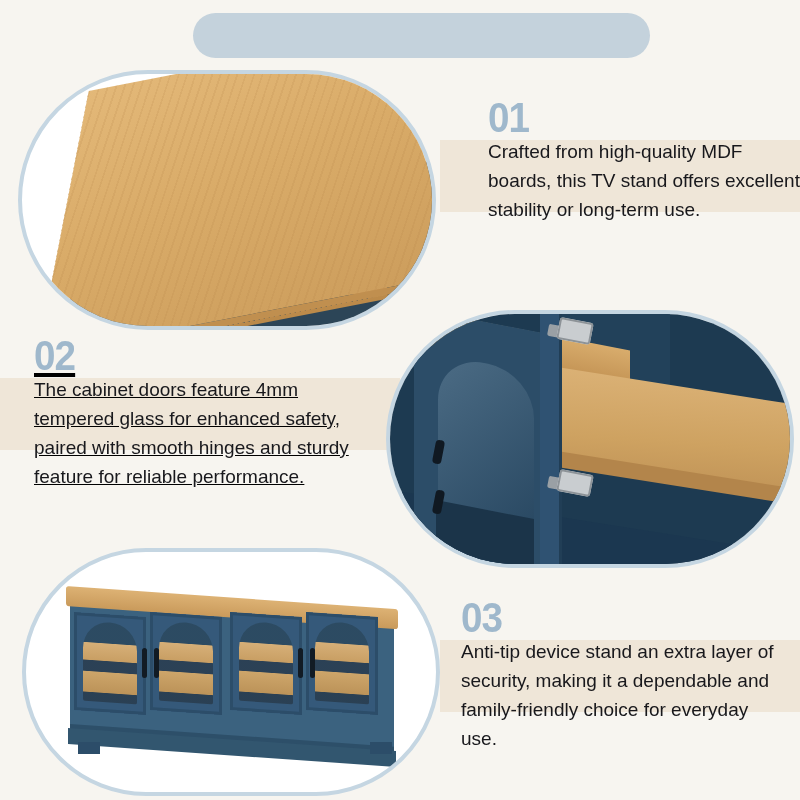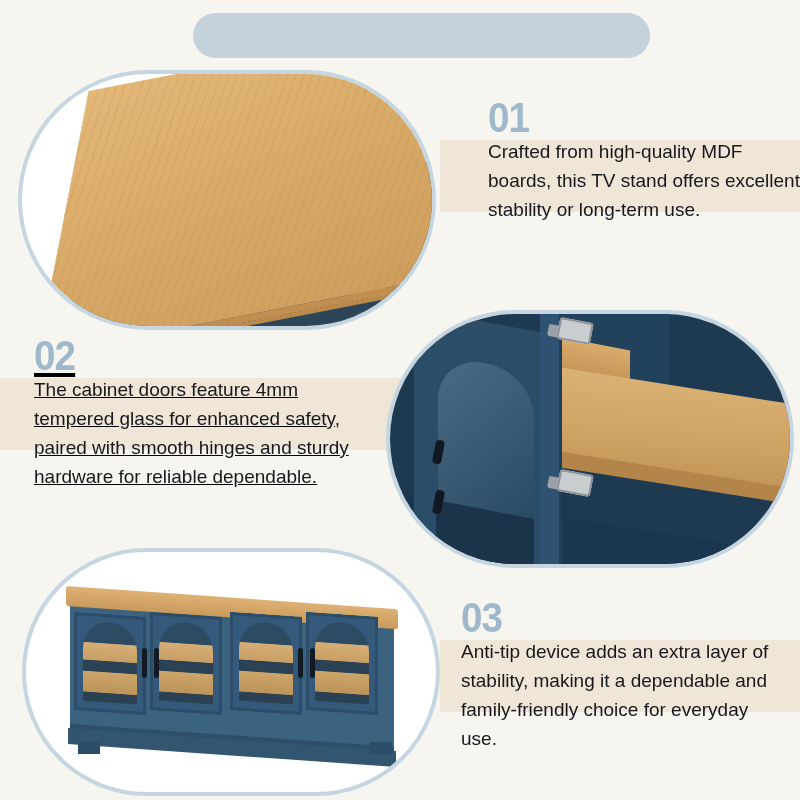--- a/index.html
+++ b/index.html
@@ -245,21 +245,21 @@
     </div>
   </div>
 
   <div class="block" id="block-01">
     <div class="num">01</div>
     <div class="body-text">Crafted from high-quality MDF boards, this TV stand offers excellent stability or long-term use.</div>
   </div>
 
   <div class="block" id="block-02">
     <div class="num">02</div>
-    <div class="body-text">The cabinet doors feature 4mm tempered glass for enhanced safety, paired with smooth hinges and sturdy hardware for reliable dependable.</div>
+    <div class="body-text">The cabinet doors feature 4mm tempered glass for enhanced safety, paired with smooth hinges and sturdy feature for reliable performance.</div>
   </div>
 
   <div class="block" id="block-03">
     <div class="num">03</div>
-    <div class="body-text">Anti-tip device adds an extra layer of stability, making it a dependable and family-friendly choice for everyday use.</div>
+    <div class="body-text">Anti-tip device stand an extra layer of security, making it a dependable and family-friendly choice for everyday use.</div>
   </div>
 
 </div>
 
 </body></html>

